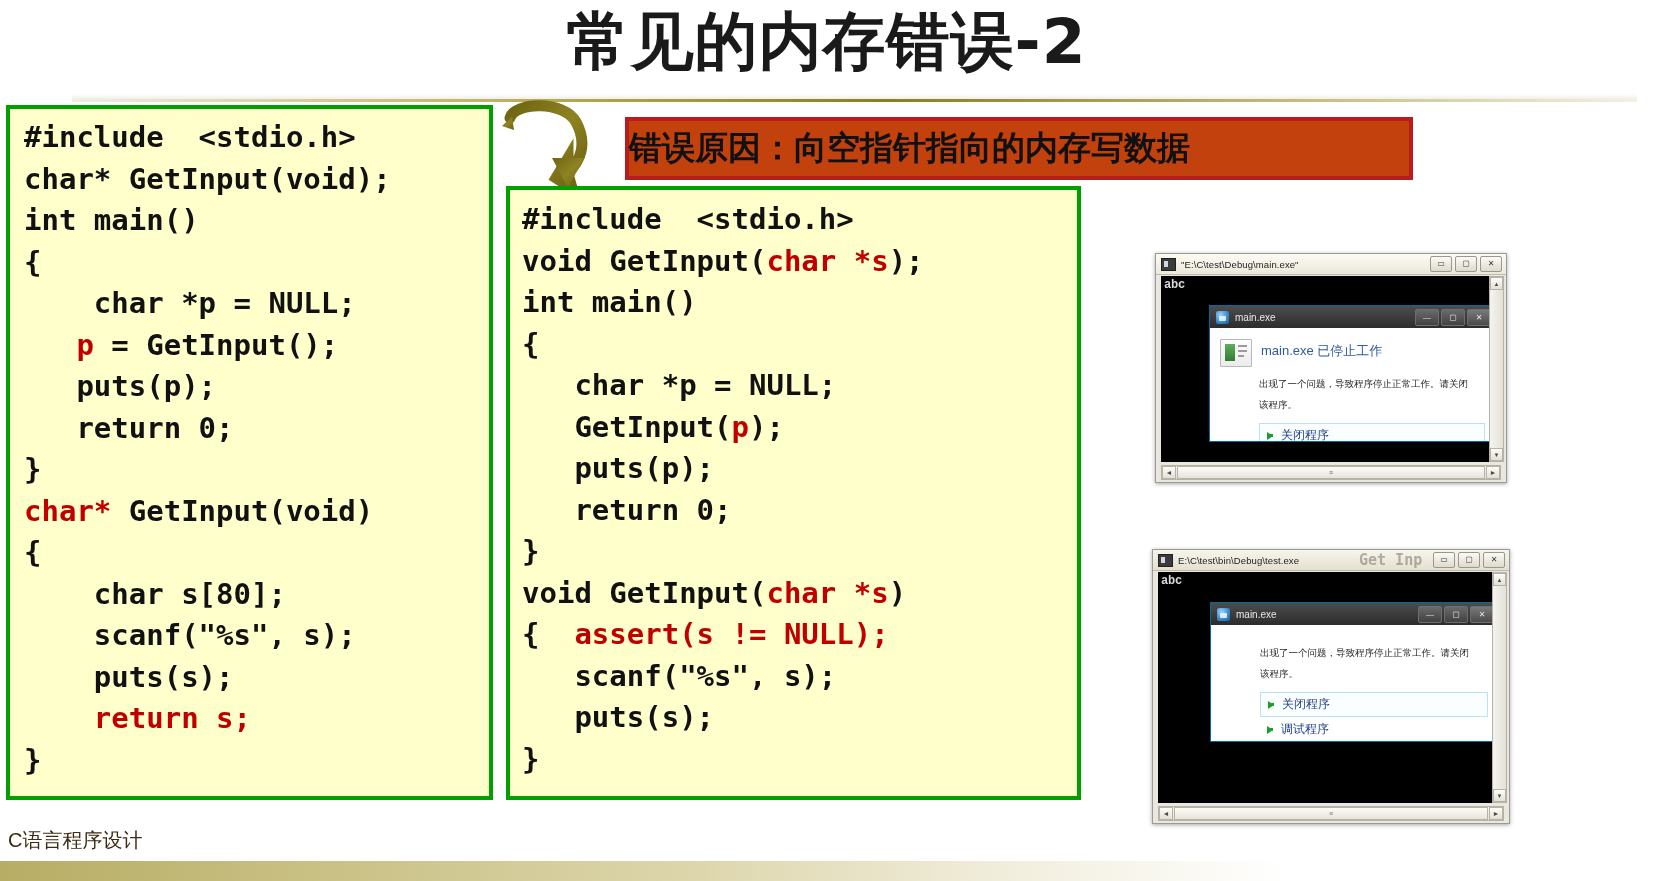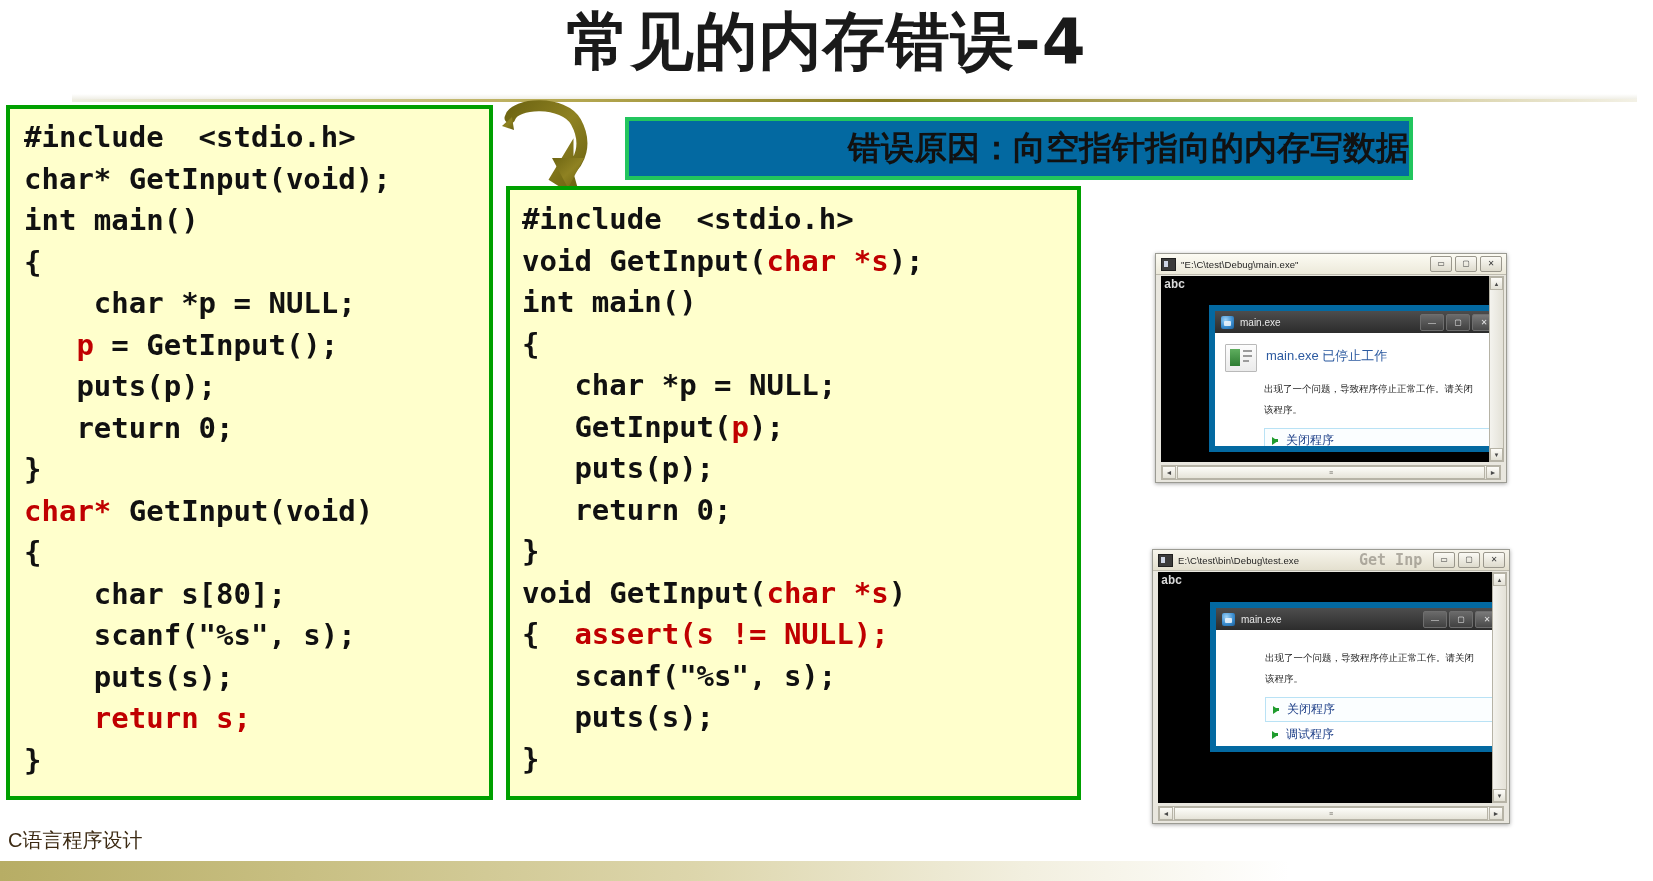--- a/index.html
+++ b/index.html
@@ -81,25 +81,25 @@
   .red { color: #c00000; }
 
   
   #reason-banner {
     position: absolute;
     left: 625px;
     top: 117px;
     width: 788px;
     height: 63px;
     box-sizing: border-box;
-    background: #0369a1;
-    border: 4px solid #22c55e;
+    background: #c2410c;
+    border: 4px solid #b91c1c;
     display: flex;
     align-items: center;
-    justify-content: flex-end;
+    justify-content: flex-start;
   }
   #reason-banner .txt {
     font-family: "DejaVu Sans", sans-serif;
     font-weight: bold;
     font-size: 33px;
     color: #111111;
     letter-spacing: 0px;
     white-space: nowrap;
   }
 
@@ -245,21 +245,21 @@
     font-size:6px; color:#4a4a4a;
     display:flex; align-items:center; justify-content:center;
   }
   .win-vscroll .vb.top { top:0; }
   .win-vscroll .vb.bot { bottom:0; }
 
   
   .wer {
     position: absolute;
     background: #ffffff;
-    border: 6px solid #0369a1;
+    border: 1px solid #0369a1;
     box-shadow: 0 2px 6px rgba(0,0,0,.6);
     overflow: hidden;
   }
   #wer-main { left: 48px; top: 29px; width: 285px; height: 135px; }
   #wer-test { left: 52px; top: 30px; width: 287px; height: 138px; }
 
   .wer-title {
     height: 22px;
     background: linear-gradient(to bottom,#4d4d4d,#2c2c2c);
     display: flex;
@@ -391,21 +391,21 @@
     left: 0;
     top: 861px;
     width: 1653px;
     height: 20px;
     background: linear-gradient(to right, #b7ad65 0%, #c8bf82 18%, #ddd6ac 42%, #f2efdf 62%, #ffffff 78%, #ffffff 100%);
   }
 </style>
 </head>
 <body>
 
-<div class="slide-title">常见的内存错误-4</div>
+<div class="slide-title">常见的内存错误-2</div>
 <div class="title-rule-shadow"></div>
 <div class="title-rule"></div>
 
 <div class="code-panel" id="code-left"><span class="ln"><span>#include  &lt;stdio.h&gt;</span></span><span class="ln"><span>char* GetInput(void);</span></span><span class="ln"><span>int main()</span></span><span class="ln"><span>{</span></span><span class="ln"><span>    char *p = NULL;</span></span><span class="ln"><span>   </span><span class="red">p</span><span> = GetInput();</span></span><span class="ln"><span>   puts(p);</span></span><span class="ln"><span>   return 0;</span></span><span class="ln"><span>}</span></span><span class="ln"><span class="red">char*</span><span> GetInput(void)</span></span><span class="ln"><span>{</span></span><span class="ln"><span>    char s[80];</span></span><span class="ln"><span>    scanf("%s", s);</span></span><span class="ln"><span>    puts(s);</span></span><span class="ln"><span>    </span><span class="red">return s;</span></span><span class="ln"><span>}</span></span></div>
 
 <div id="curved-arrow">
   <svg width="130" height="90" viewBox="0 0 130 90" xmlns="http://www.w3.org/2000/svg">
     <defs>
       <linearGradient id="olive" x1="0" y1="0" x2="1" y2="1">
         <stop offset="0%" stop-color="#6e6512"></stop>

